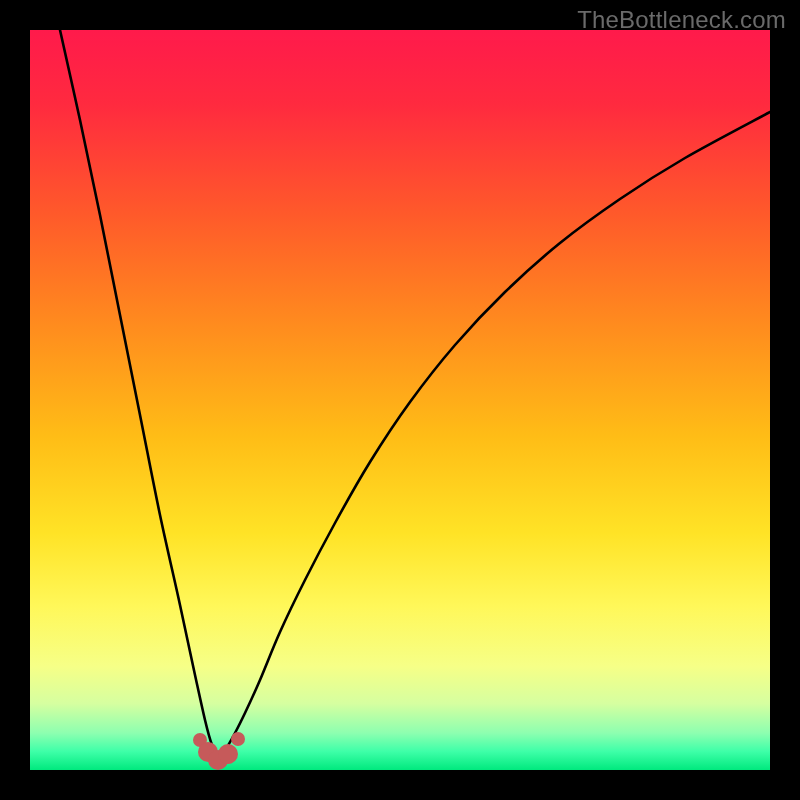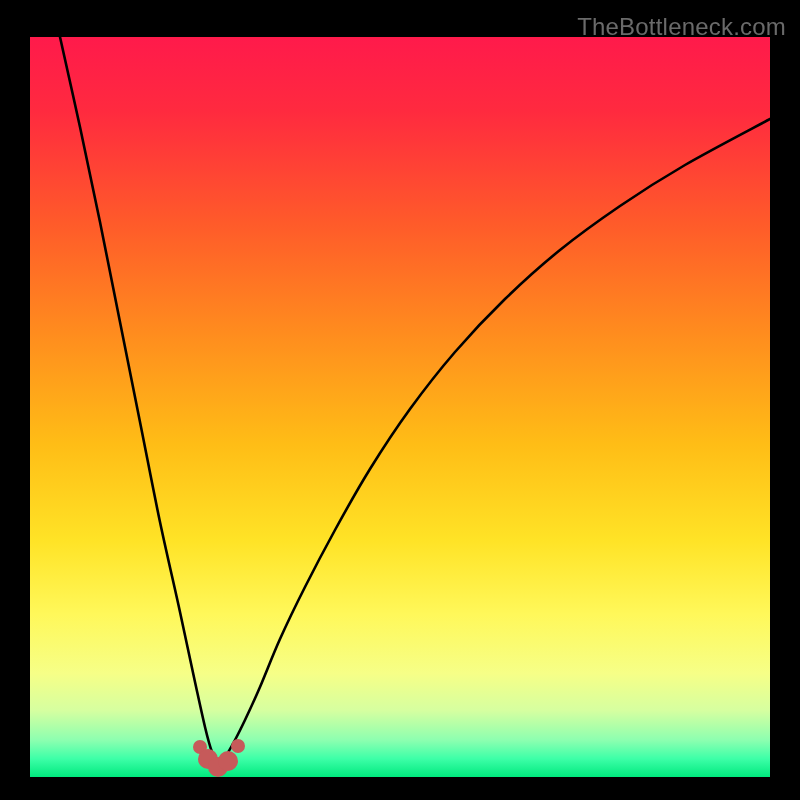--- a/index.html
+++ b/index.html
@@ -6,21 +6,21 @@
     margin: 0;
     padding: 0;
     width: 800px;
     height: 800px;
     background: #000;
     overflow: hidden;
     font-family: Arial, Helvetica, sans-serif;
   }
   .frame {
     position: absolute;
-    top: 7px;
+    top: 0;
     left: 0;
     width: 800px;
     height: 736px;
     background: #000;
   }
   .plot {
     position: absolute;
     top: 30px;
     left: 30px;
     width: 740px;

